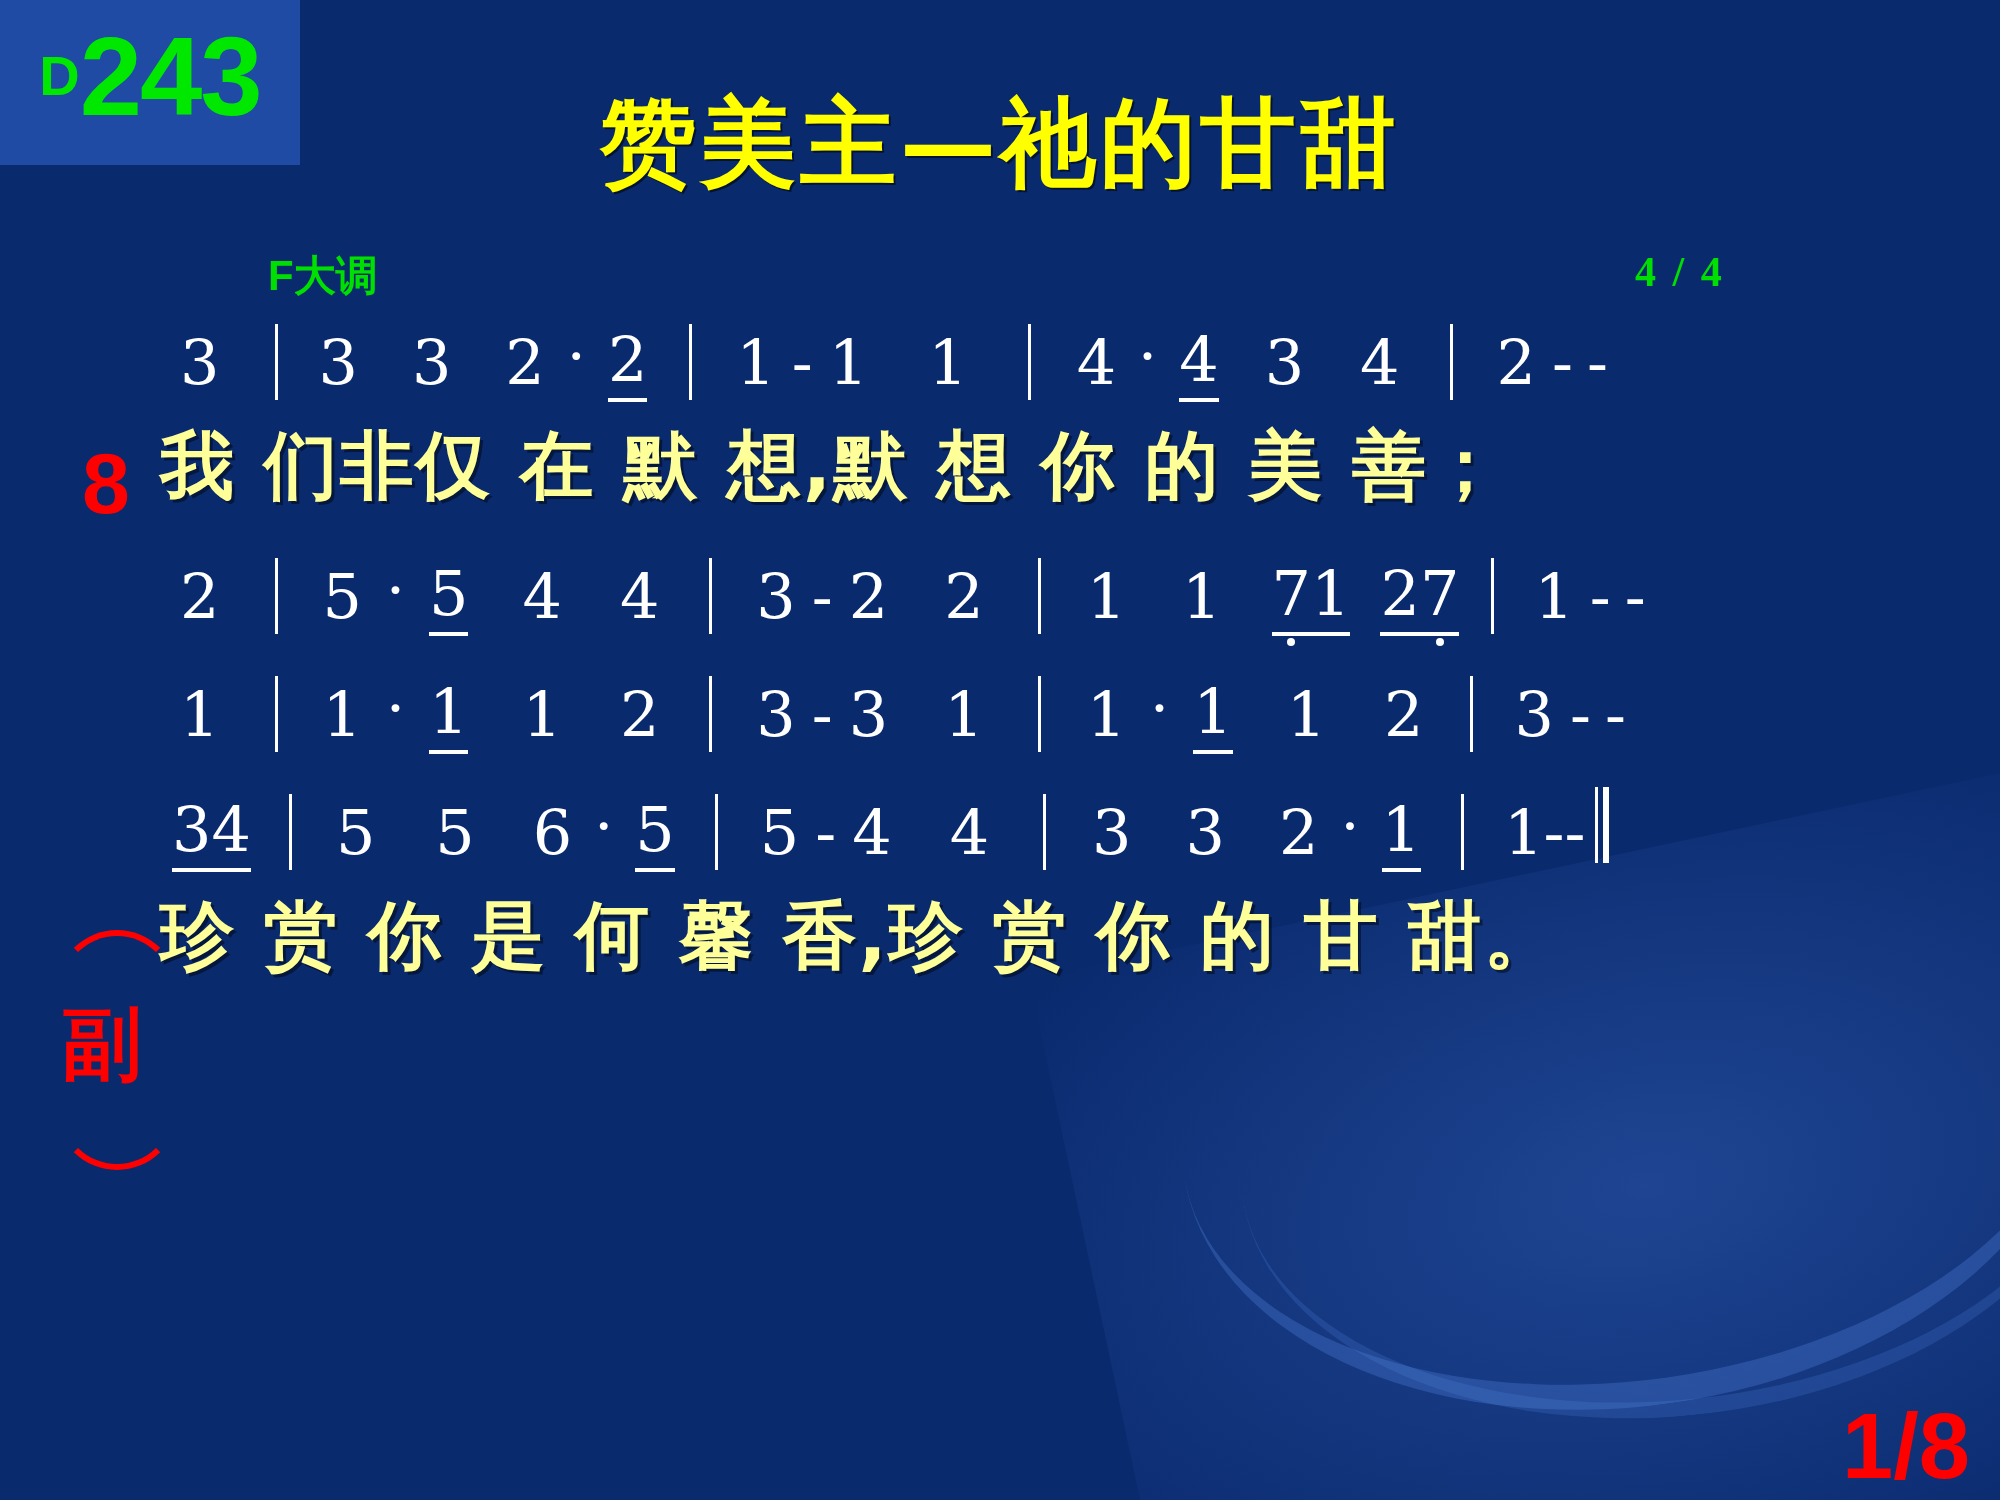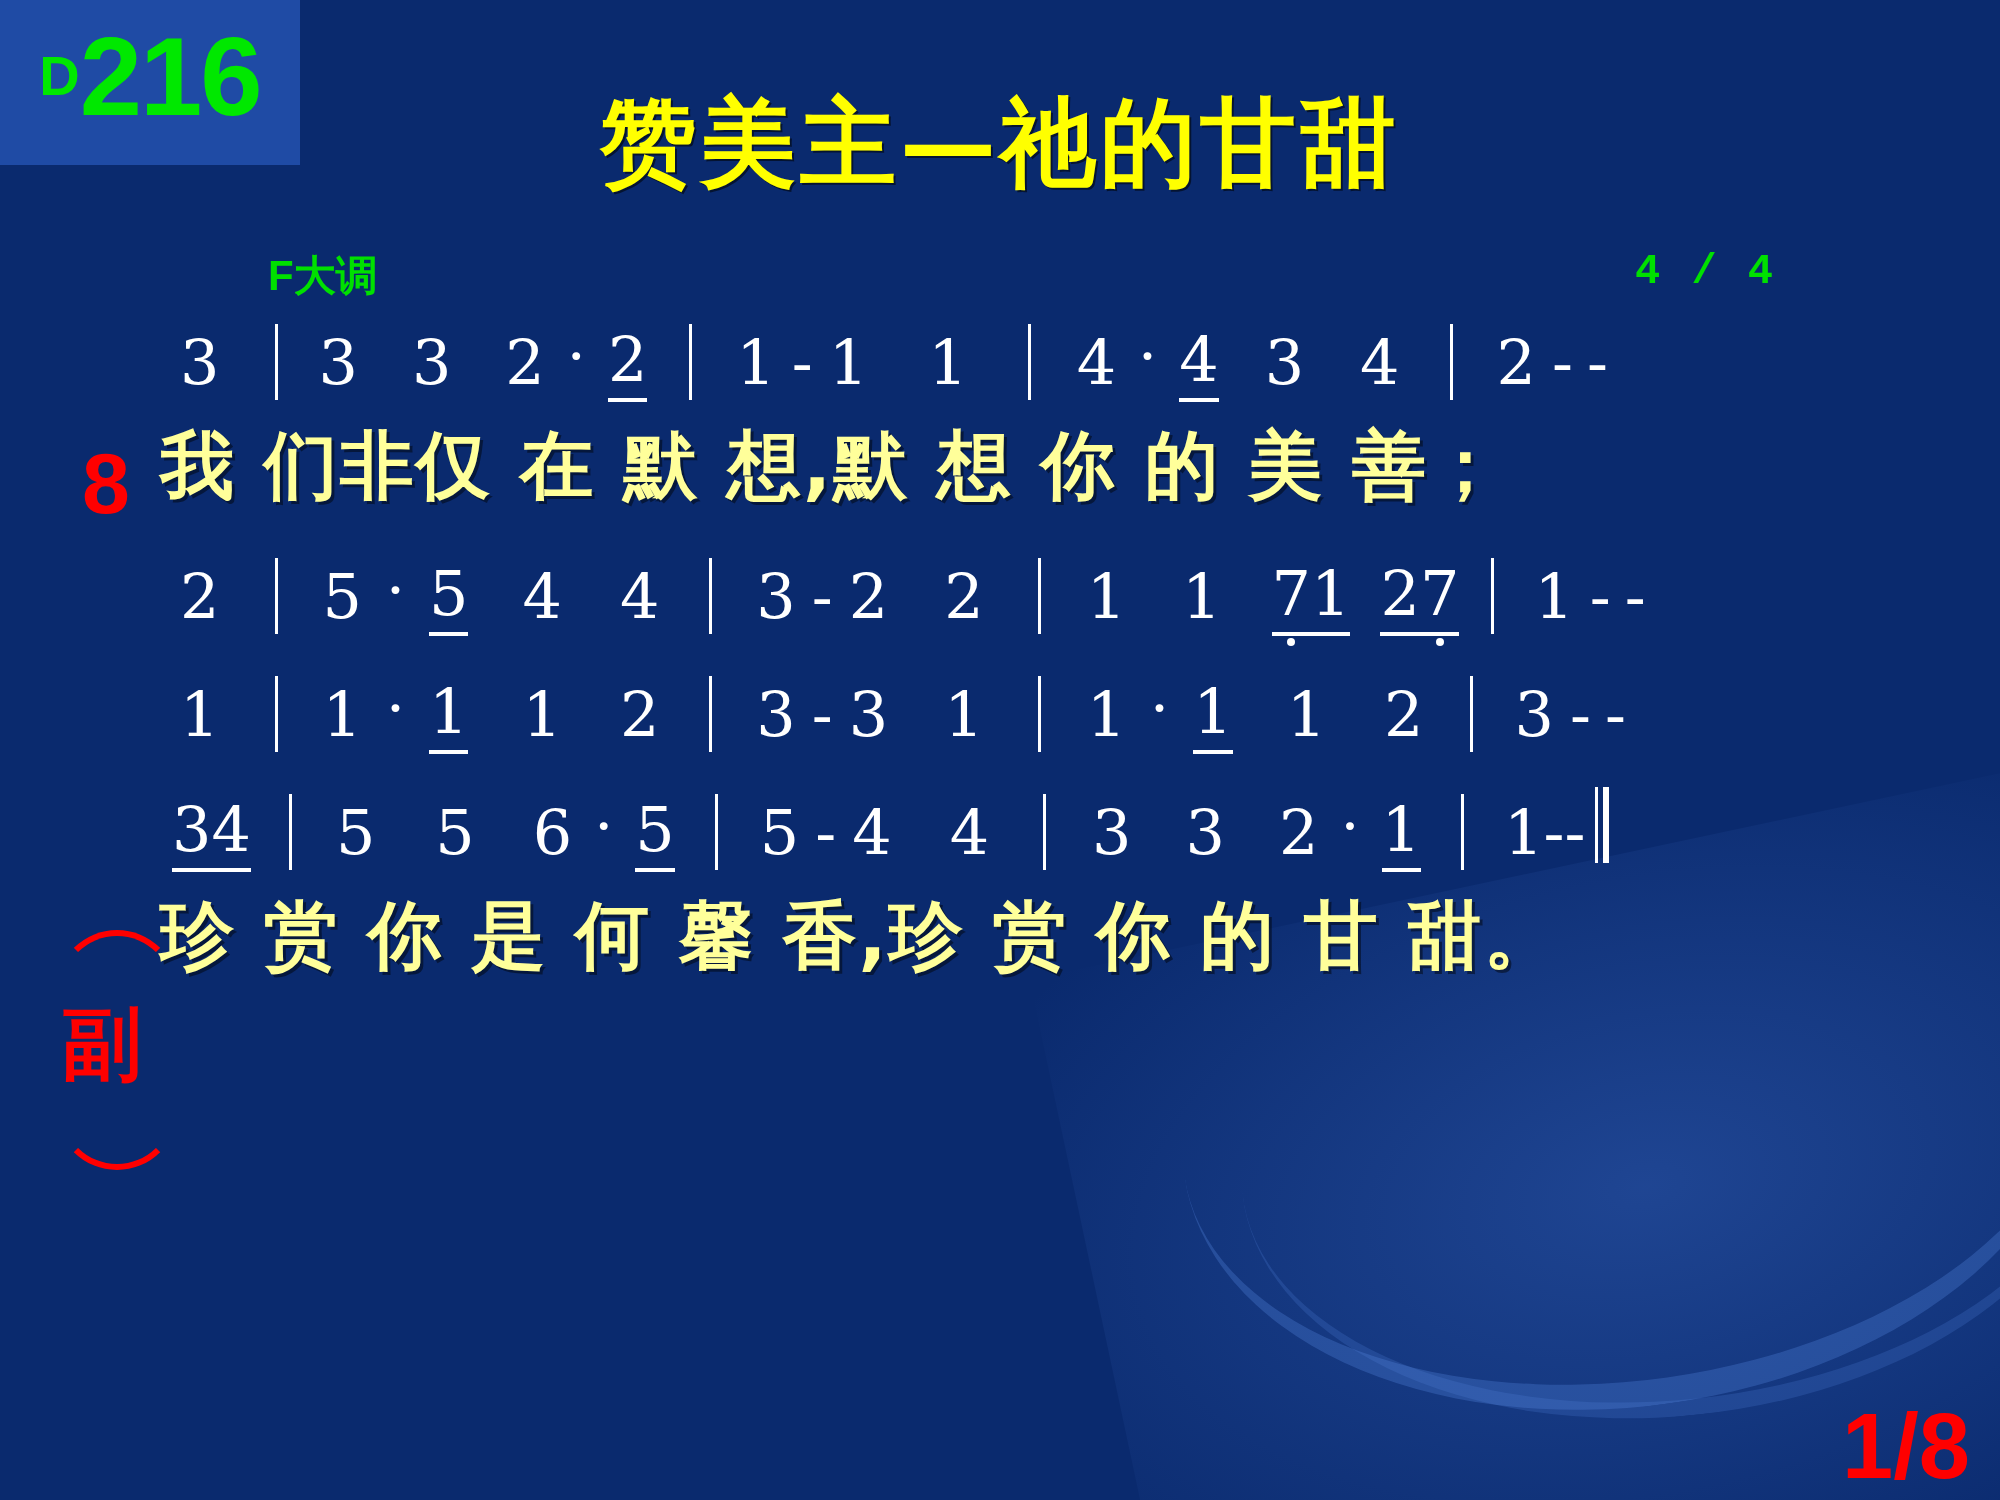--- a/index.html
+++ b/index.html
@@ -74,21 +74,21 @@
   
   #key-label{
     position:absolute;left:268px;top:248px;
     color:#00e000;font-size:42px;font-weight:bold;
     font-family:"Liberation Sans",sans-serif;
     white-space:nowrap;
   }
   #meter-label{
     position:absolute;left:1635px;top:248px;
     color:#00e000;font-size:42px;font-weight:bold;
-    font-family:Liberation Mono, monospace;
+    font-family:Liberation Serif, serif;
     white-space:nowrap;letter-spacing:3px;
   }
 
   
   #body{
     position:absolute;left:0;top:315px;width:2000px;
   }
   .system{position:relative;}
 
   
@@ -176,21 +176,21 @@
 </head>
 <body>
 
 <div id="slide">
   <div class="swoosh sw1"></div>
   <div class="swoosh sw2"></div>
 </div>
 
 <div id="code-badge">
   <span class="d">D</span>
-  <span class="num">216</span>
+  <span class="num">243</span>
 </div>
 
 <div id="title">赞美主—祂的甘甜</div>
 
 <div id="key-label">F大调</div>
 <div id="meter-label">4 / 4</div>
 
 <div class="marker-8">8</div>
 
 <div id="chorus-mark">

